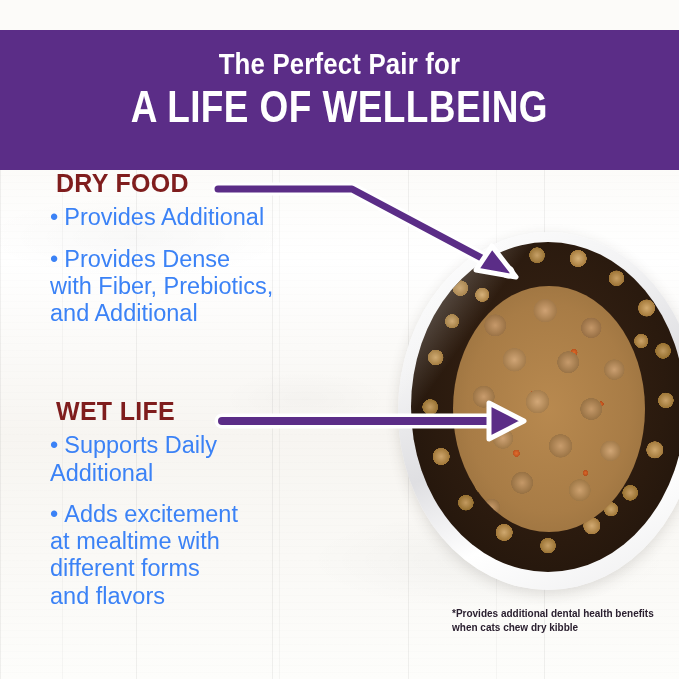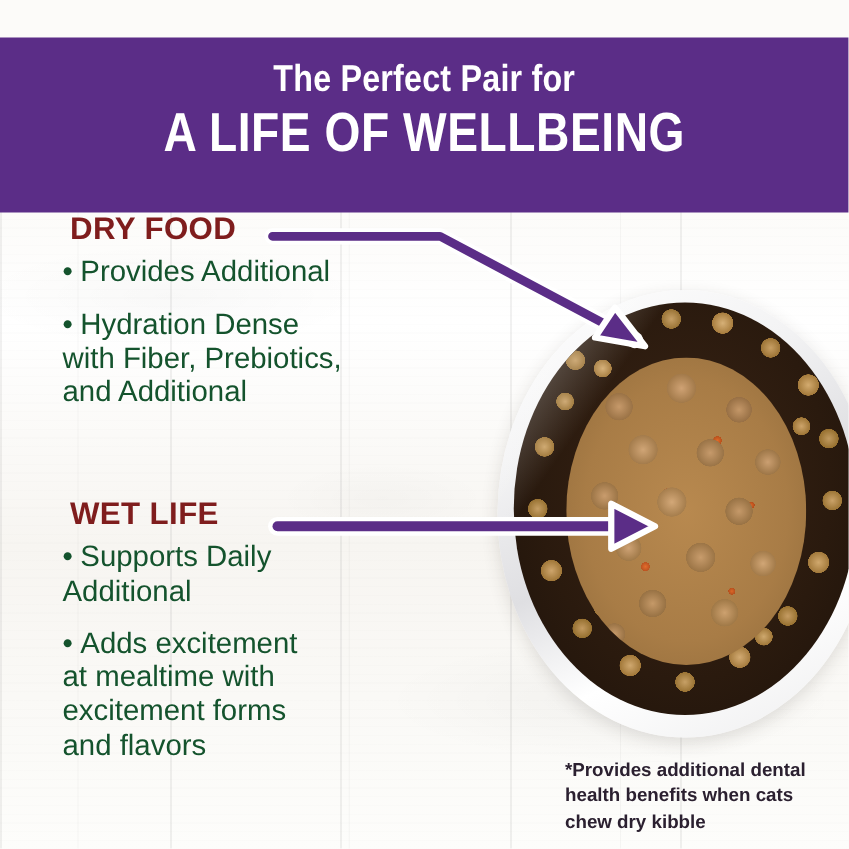--- a/index.html
+++ b/index.html
@@ -130,29 +130,29 @@
 
   
   .col{position:absolute;left:50px;top:170px;width:350px;}
   .sec-head{
     color:#7f1d1d;font-weight:700;font-size:25px;letter-spacing:.3px;
     margin:0 0 8px 6px;line-height:1.05;
   }
   .sec-head.wet{margin-top:0;}
   .bullets{margin:0;padding:0;list-style:none;}
   .bullets li{
-    color:#14532d;font-size:23.5px;line-height:1.16;
+    color:#3b82f6;font-size:23.5px;line-height:1.16;
     margin:0 0 14px 0;padding:0;font-weight:400;
   }
   .bullets li .dot{display:inline-block;margin-right:6px;}
   .wetblock{position:absolute;left:50px;top:398px;width:350px;}
 
   .footnote{
     position:absolute;left:452px;top:607px;width:215px;
-    color:#2b2030;font-size:15px;line-height:1.35;font-weight:600;
+    color:#2b2030;font-size:10px;line-height:1.35;font-weight:600;
   }
 </style>
 </head>
 <body>
 
 <div id="page">
 
   <div class="wood">
     <div class="grain"></div>
   </div>
@@ -186,38 +186,38 @@
     </g>
   </svg>
 
   <div class="col">
     <div class="sec-head">DRY FOOD</div>
     <ul class="bullets">
       <li>
         <span class="dot">•</span><span>Provides Additional</span><br>
       </li>
       <li>
-        <span class="dot">•</span><span>Hydration Dense</span><br>
+        <span class="dot">•</span><span>Provides Dense</span><br>
         <span>with Fiber, Prebiotics,</span><br>
         <span>and Additional</span>
       </li>
     </ul>
   </div>
 
   <div class="wetblock">
     <div class="sec-head wet">WET LIFE</div>
     <ul class="bullets">
       <li>
         <span class="dot">•</span><span>Supports Daily</span><br>
         <span>Additional</span>
       </li>
       <li>
         <span class="dot">•</span><span>Adds excitement</span><br>
         <span>at mealtime with</span><br>
-        <span>excitement forms</span><br>
+        <span>different forms</span><br>
         <span>and flavors</span>
       </li>
     </ul>
   </div>
 
   <div class="footnote">*Provides additional dental health benefits when cats chew dry kibble</div>
 
 </div>
 
 </body></html>

